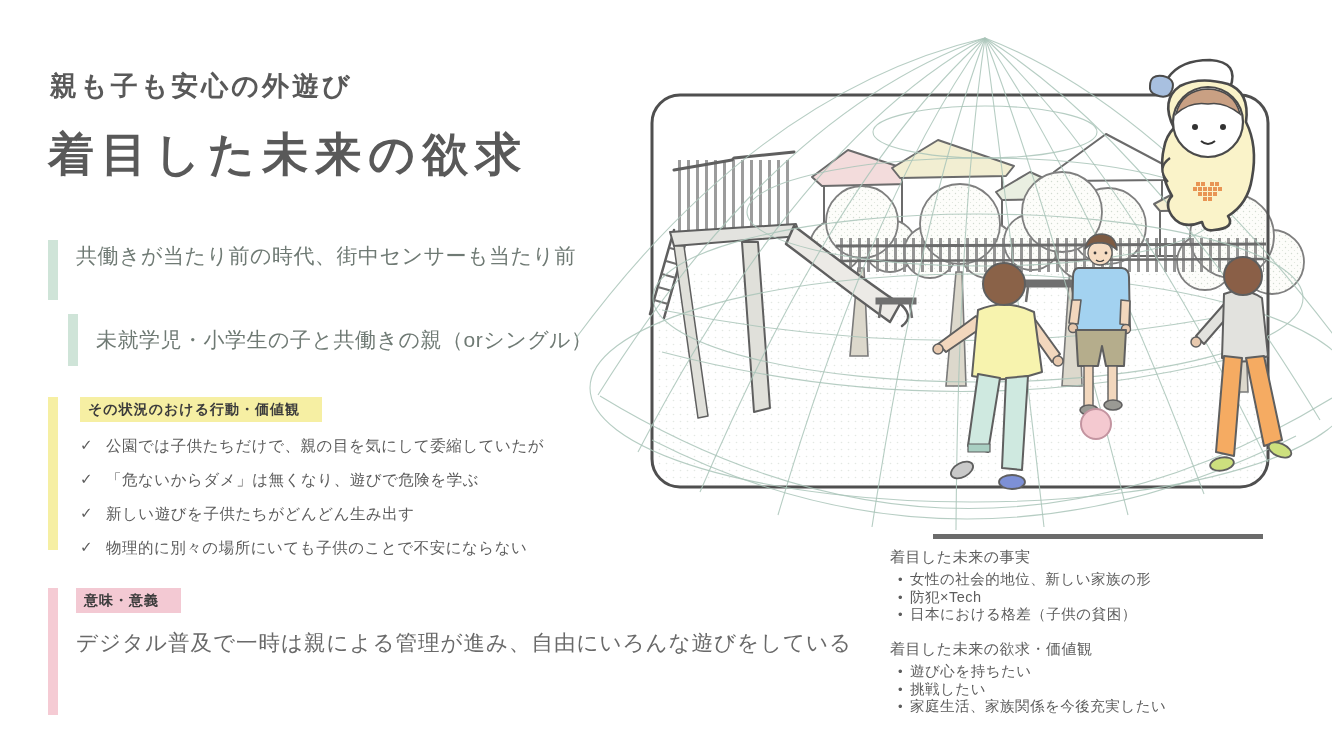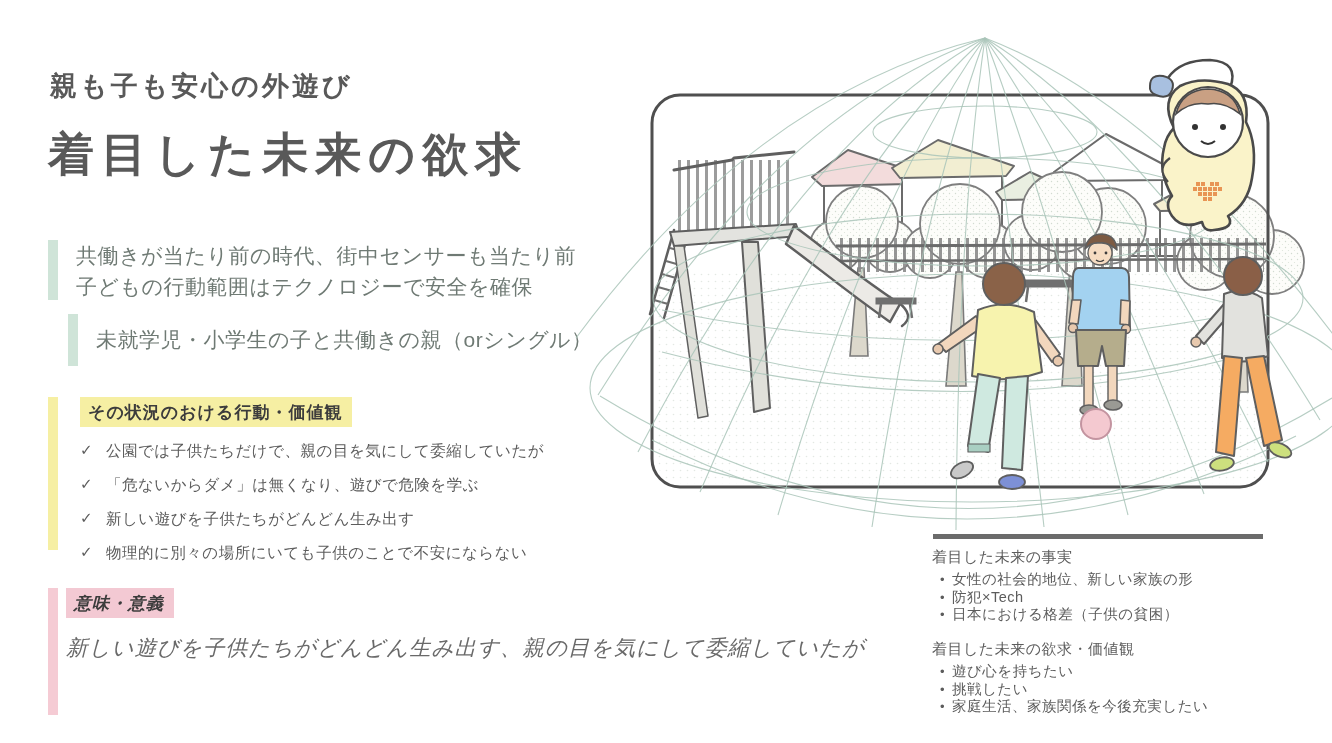--- a/index.html
+++ b/index.html
@@ -19,33 +19,33 @@
   .bar-pink{background:var(--accent-pink,#f5cbd4);}
   .ctx1{left:48px;top:240px;}
   .ctx1 .bar{height:60px;}
   .ctx2{left:48px;top:314px;padding-left:20px;}
   .ctx2 .bar{height:52px;}
   .ctx-text{margin-left:18px;font-size:21px;line-height:31px;color:var(--body-gray,#6f7a74);letter-spacing:0.5px;}
   .ctx2 .ctx-text{line-height:52px;}
   .behavior{left:48px;top:397px;}
   .behavior .bar{height:153px;}
   .behavior-body{margin-left:22px;width:520px;}
-  .hl-title{display:inline-block;font-size:17px;font-weight:700;color:var(--text-dark,#3c3c3c);padding:4px 10px 3px 8px;letter-spacing:1px;}
+  .hl-title{display:inline-block;font-size:14px;font-weight:700;color:var(--text-dark,#3c3c3c);padding:4px 22px 3px 8px;letter-spacing:1px;}
   .hl-yellow{background:var(--highlight-yellow,#f6efa3);}
   .hl-pink{background:var(--highlight-pink,#f3c9d3);}
   .check-list{margin-top:14px;}
   .check-item{display:flex;align-items:flex-start;margin-bottom:13px;font-size:15.5px;color:var(--list-gray,#5c5c5c);letter-spacing:0.5px;}
   .check-glyph{flex:0 0 26px;color:#5c5c5c;font-size:15px;}
   .meaning{left:48px;top:588px;}
   .meaning .bar{height:127px;}
-  .meaning-body{margin-left:8px;font-style:italic;}
+  .meaning-body{margin-left:18px;}
   .meaning-line{font-size:21.5px;color:#696969;letter-spacing:1px;margin-top:16px;line-height:28px;white-space:nowrap;}
   
   .divider{left:933px;top:534px;width:330px;height:5px;background:var(--divider-gray,#6b6b6b);}
-  .side-list{left:932px;width:400px;font-size:14.5px;color:var(--list-gray,#5c5c5c);}
+  .side-list{left:890px;width:400px;font-size:14.5px;color:var(--list-gray,#5c5c5c);}
   .side-list .list-title{font-size:15px;margin-bottom:4px;letter-spacing:0.5px;}
   .bullet-item{display:flex;align-items:flex-start;line-height:17.5px;letter-spacing:0.5px;}
   .bullet-glyph{flex:0 0 12px;margin-left:8px;font-size:13px;}
   .facts{top:548px;}
   .values{top:640px;}
   
   .illustration{left:560px;top:8px;width:772px;height:528px;}
   svg{display:block;}
   .mesh{stroke:var(--mesh,#a9c4b8);stroke-width:1.1;fill:none;opacity:0.85;}
   .outline{stroke:#5f5f5f;stroke-linejoin:round;stroke-linecap:round;}
@@ -55,21 +55,20 @@
 
 <div class="slide">
 
   <div class="abs subtitle">親も子も安心の外遊び</div>
   <div class="abs title">着目した未来の欲求</div>
 
   <div class="abs ctx-block ctx1">
     <div class="bar bar-green"></div>
     <div class="ctx-text">
       <div>共働きが当たり前の時代、街中センサーも当たり前</div>
-      <div>子どもの行動範囲はテクノロジーで安全を確保</div>
     </div>
   </div>
 
   <div class="abs ctx-block ctx2">
     <div class="bar bar-green"></div>
     <div class="ctx-text">
       <div>未就学児・小学生の子と共働きの親（orシングル）</div>
     </div>
   </div>
 
@@ -95,21 +94,21 @@
           <span>物理的に別々の場所にいても子供のことで不安にならない</span>
         </div>
       </div>
     </div>
   </div>
 
   <div class="abs ctx-block meaning">
     <div class="bar bar-pink"></div>
     <div class="meaning-body">
       <span class="hl-title hl-pink">意味・意義</span>
-      <div class="meaning-line">新しい遊びを子供たちがどんどん生み出す、親の目を気にして委縮していたが</div>
+      <div class="meaning-line">デジタル普及で一時は親による管理が進み、自由にいろんな遊びをしている</div>
     </div>
   </div>
 
   <div class="abs divider"></div>
 
   <div class="abs side-list facts">
     <div class="list-title">着目した未来の事実</div>
     <div class="bullet-item">
       <span class="bullet-glyph">•</span>
       <span>女性の社会的地位、新しい家族の形</span>

